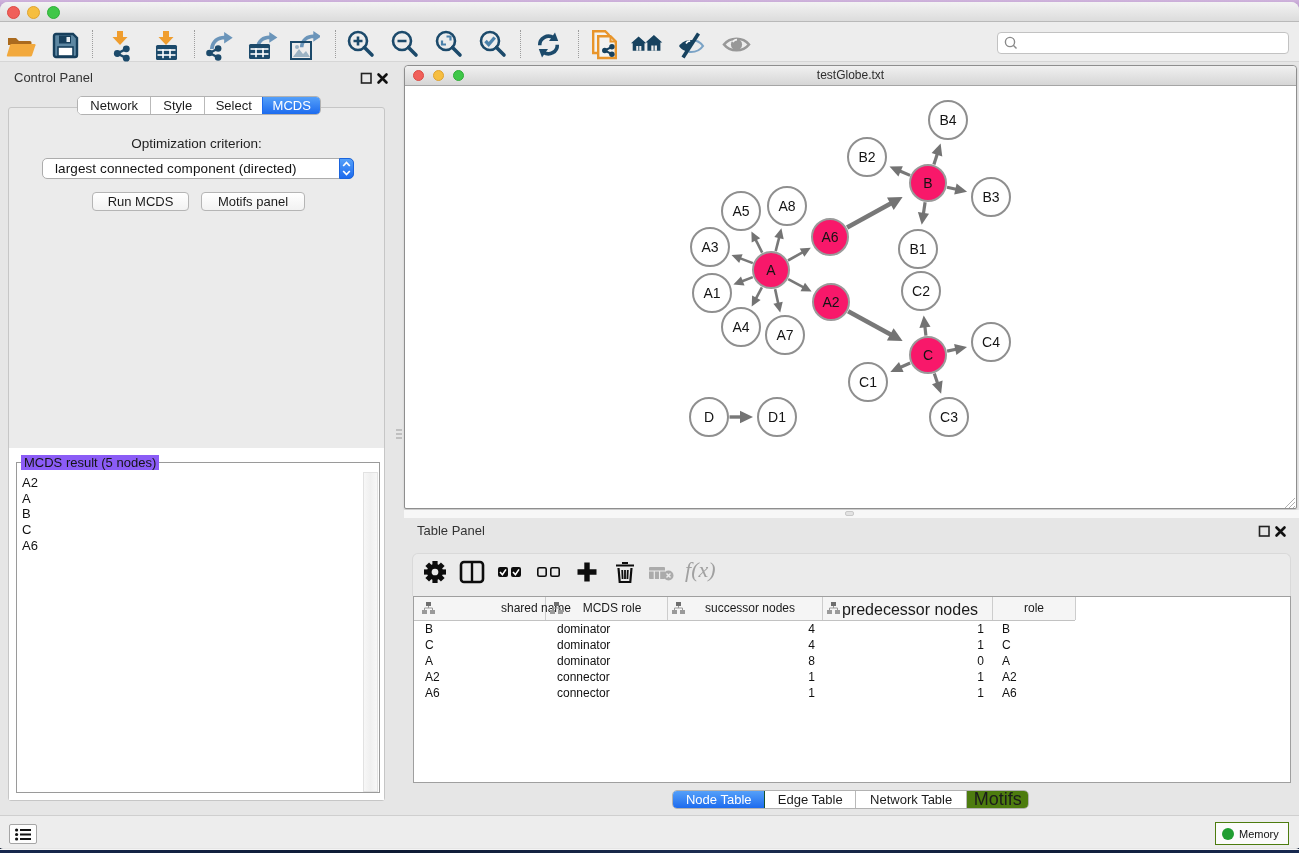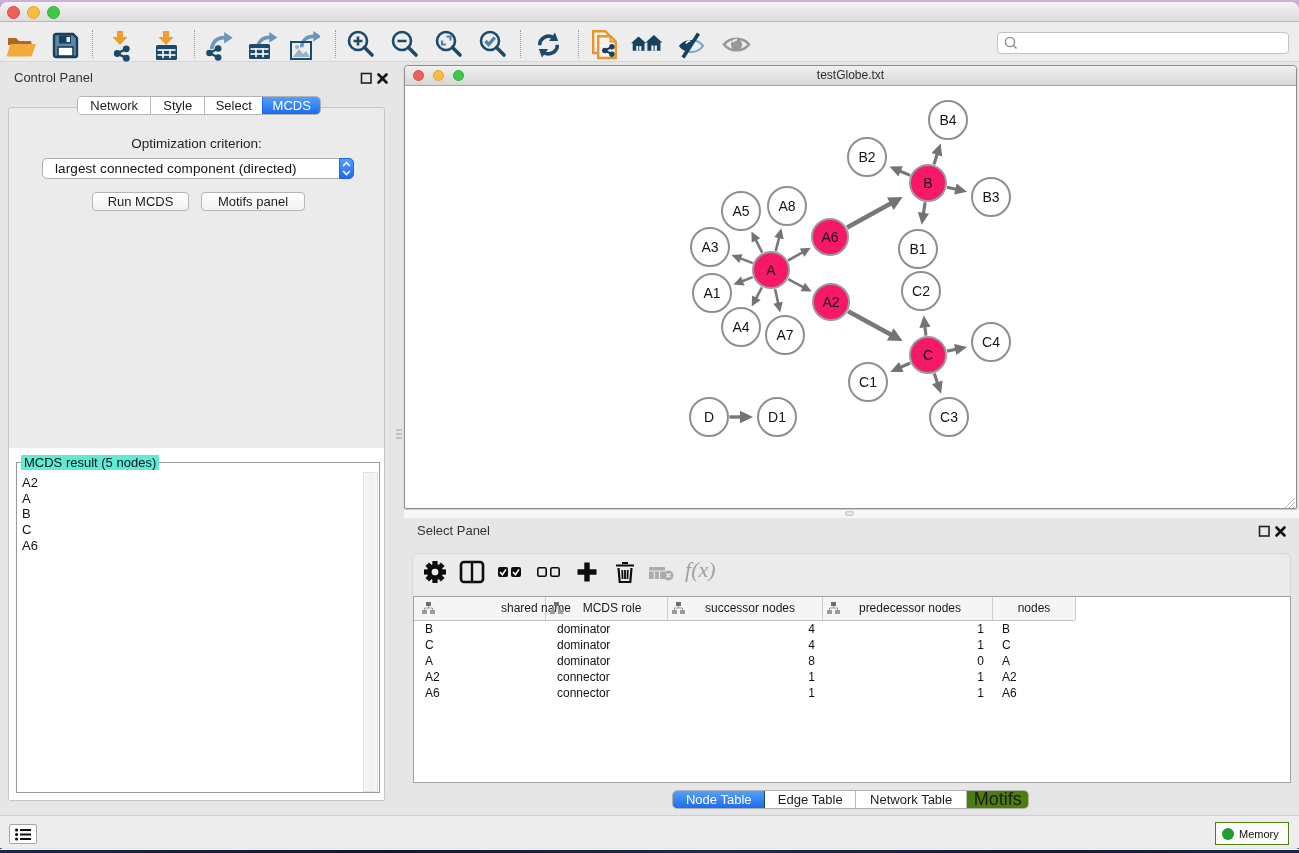--- a/index.html
+++ b/index.html
@@ -160,21 +160,21 @@
 <div style="position:absolute;left:42px;top:158px;width:312px;height:21px;background:#fff;border:1px solid #acacac;border-radius:5px;"></div>
 <div style="position:absolute;left:55px;top:160px;width:290px;font-size:13.5px;color:#111;line-height:17px;letter-spacing:0.1px">largest connected component (directed)</div>
 <div style="position:absolute;left:339px;top:158px;width:15px;height:21px;background:linear-gradient(180deg,#55a0f9,#1d6bee);border-radius:0 5px 5px 0;border:1px solid #1a64dd"><svg width="13" height="19" viewBox="0 0 13 19">
       <path d="M3.2,7 L6.5,3.4 L9.8,7" fill="none" stroke="#fff" stroke-width="1.7"></path>
       <path d="M3.2,12 L6.5,15.6 L9.8,12" fill="none" stroke="#fff" stroke-width="1.7"></path>
     </svg></div>
 <div style="position:absolute;left:92px;top:192px;width:97px;height:19px;background:linear-gradient(180deg,#ffffff,#f2f2f2);border:1px solid #b5b5b5;border-radius:4px;font-size:13px;color:#1c1c1c;display:flex;align-items:center;justify-content:center">Run MCDS</div>
 <div style="position:absolute;left:201px;top:192px;width:104px;height:19px;background:linear-gradient(180deg,#ffffff,#f2f2f2);border:1px solid #b5b5b5;border-radius:4px;font-size:13px;color:#1c1c1c;display:flex;align-items:center;justify-content:center">Motifs panel</div>
 <div style="position:absolute;left:9px;top:448px;width:375px;height:352px;background:#fff"></div>
 <div style="position:absolute;left:16px;top:462px;width:364px;height:331px;border:1px solid #9a9a9a"></div>
-<div style="position:absolute;left:21px;top:455px;height:15px;background:#5eead4;font-size:13px;color:#141414;line-height:15px;padding:0 3px">MCDS result (5 nodes)</div>
+<div style="position:absolute;left:21px;top:455px;height:15px;background:#8b5cf6;font-size:13px;color:#141414;line-height:15px;padding:0 3px">MCDS result (5 nodes)</div>
 <div style="position:absolute;left:22px;top:475px;font-size:13px;color:#111">A2</div>
 <div style="position:absolute;left:22px;top:491px;font-size:13px;color:#111">A</div>
 <div style="position:absolute;left:22px;top:506px;font-size:13px;color:#111">B</div>
 <div style="position:absolute;left:22px;top:522px;font-size:13px;color:#111">C</div>
 <div style="position:absolute;left:22px;top:538px;font-size:13px;color:#111">A6</div>
 <div style="position:absolute;left:363px;top:472px;width:15px;height:320px;background:linear-gradient(90deg,#f7f7f7,#efefef 50%,#f7f7f7);border:1px solid #e2e2e2"></div>
 <svg width="8" height="14" viewBox="0 0 8 14" style="position:absolute;left:395px;top:428px">
     <path d="M1,2 h6 M1,6 h6 M1,10 h6" stroke="#9a9a9a" stroke-width="1.2"></path>
   </svg>
 <div style="position:absolute;left:404px;top:65px;width:893px;height:444px;background:#fff;border:1px solid #8e8e8e;border-radius:4px 4px 2px 2px;box-shadow:0 1px 2px rgba(0,0,0,0.15)"></div>
@@ -263,21 +263,21 @@
 <text x="949" y="417" font-size="14" fill="#141414" text-anchor="middle" dominant-baseline="central" font-family="Liberation Sans, sans-serif">C3</text>
 <text x="991" y="342" font-size="14" fill="#141414" text-anchor="middle" dominant-baseline="central" font-family="Liberation Sans, sans-serif">C4</text>
 <text x="709" y="417" font-size="14" fill="#141414" text-anchor="middle" dominant-baseline="central" font-family="Liberation Sans, sans-serif">D</text>
 <text x="777" y="417" font-size="14" fill="#141414" text-anchor="middle" dominant-baseline="central" font-family="Liberation Sans, sans-serif">D1</text>
 </svg>
 <svg width="12" height="12" viewBox="0 0 12 12" style="position:absolute;left:1284px;top:497px">
     <path d="M11,1 L1,11 M11,5 L5,11 M11,9 L9,11" stroke="#b0b0b0" stroke-width="1"></path>
   </svg>
 <div style="position:absolute;left:404px;top:510px;width:895px;height:8px;background:#f7f7f7"></div>
 <div style="position:absolute;left:845px;top:511px;width:9px;height:5px;background:#e3e3e3;border:1px solid #c9c9c9;border-radius:2px"></div>
-<div style="position:absolute;left:417px;top:523px;width:200px;height:16px;font-size:13px;color:#333;line-height:16px">Select Panel</div>
+<div style="position:absolute;left:417px;top:523px;width:200px;height:16px;font-size:13px;color:#333;line-height:16px">Table Panel</div>
 <svg width="40" height="14" viewBox="0 0 40 14" style="position:absolute;left:1254px;top:524px">
     <rect x="5.5" y="2.5" width="9.5" height="9.5" fill="none" stroke="#222" stroke-width="1.6"></rect>
     <path d="M22.5,3.5 l8,8 M30.5,3.5 l-8,8" stroke="#111" stroke-width="2.6" stroke-linecap="round"></path>
   </svg>
 <div style="position:absolute;left:412px;top:553px;width:879px;height:43px;background:#ebebeb;border:1px solid #d9d9d9;border-bottom:none;border-radius:6px 6px 0 0"></div>
 <svg width="24" height="24" viewBox="0 0 24 24" style="position:absolute;left:423px;top:560px">
     <circle cx="12" cy="12" r="8" fill="#0d0d0d"></circle>
     <rect x="-2.6" y="-11" width="5.2" height="11" fill="#0d0d0d" transform="translate(12,12) rotate(90.0)"></rect>
     <rect x="-2.6" y="-11" width="5.2" height="11" fill="#0d0d0d" transform="translate(12,12) rotate(135.0)"></rect>
     <rect x="-2.6" y="-11" width="5.2" height="11" fill="#0d0d0d" transform="translate(12,12) rotate(180.0)"></rect>
@@ -352,22 +352,22 @@
     <rect x="0" y="8" width="5" height="4" fill="#9a9a9a"></rect>
     <rect x="8" y="8" width="5" height="4" fill="#9a9a9a"></rect>
   </svg>
 <div style="position:absolute;left:660px;top:601px;width:180px;text-align:center;font-size:12px;color:#1a1a1a">successor nodes</div>
 <svg width="13" height="12" viewBox="0 0 13 12" style="position:absolute;left:827px;top:602px">
     <rect x="4" y="0" width="5" height="4" fill="#6e6e6e"></rect>
     <path d="M6.5,4 v2 M2.5,6 h8 M2.5,6 v2 M10.5,6 v2" stroke="#9a9a9a" stroke-width="1"></path>
     <rect x="0" y="8" width="5" height="4" fill="#9a9a9a"></rect>
     <rect x="8" y="8" width="5" height="4" fill="#9a9a9a"></rect>
   </svg>
-<div style="position:absolute;left:820px;top:601px;width:180px;text-align:center;font-size:12px;color:#1a1a1a">predecessor nodes</div>
-<div style="position:absolute;left:944px;top:601px;width:180px;text-align:center;font-size:12px;color:#1a1a1a">nodes</div>
+<div style="position:absolute;left:820px;top:601px;width:180px;text-align:center;font-size:16px;color:#1a1a1a">predecessor nodes</div>
+<div style="position:absolute;left:944px;top:601px;width:180px;text-align:center;font-size:12px;color:#1a1a1a">role</div>
 <div style="position:absolute;left:425px;top:622px;font-size:12px;color:#111">B</div>
 <div style="position:absolute;left:557px;top:622px;font-size:12px;color:#111">dominator</div>
 <div style="position:absolute;left:715px;top:622px;width:100px;text-align:right;font-size:12px;color:#111">4</div>
 <div style="position:absolute;left:884px;top:622px;width:100px;text-align:right;font-size:12px;color:#111">1</div>
 <div style="position:absolute;left:1002px;top:622px;font-size:12px;color:#111">B</div>
 <div style="position:absolute;left:425px;top:638px;font-size:12px;color:#111">C</div>
 <div style="position:absolute;left:557px;top:638px;font-size:12px;color:#111">dominator</div>
 <div style="position:absolute;left:715px;top:638px;width:100px;text-align:right;font-size:12px;color:#111">4</div>
 <div style="position:absolute;left:884px;top:638px;width:100px;text-align:right;font-size:12px;color:#111">1</div>
 <div style="position:absolute;left:1002px;top:638px;font-size:12px;color:#111">C</div>

